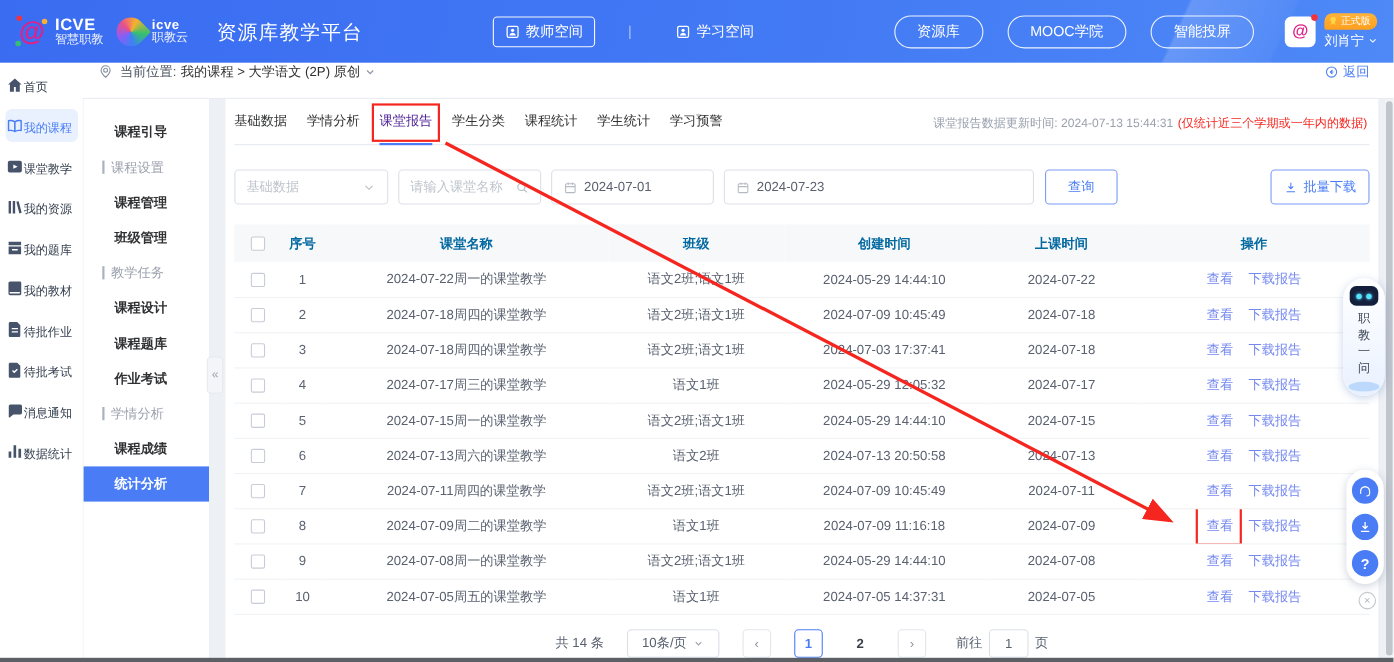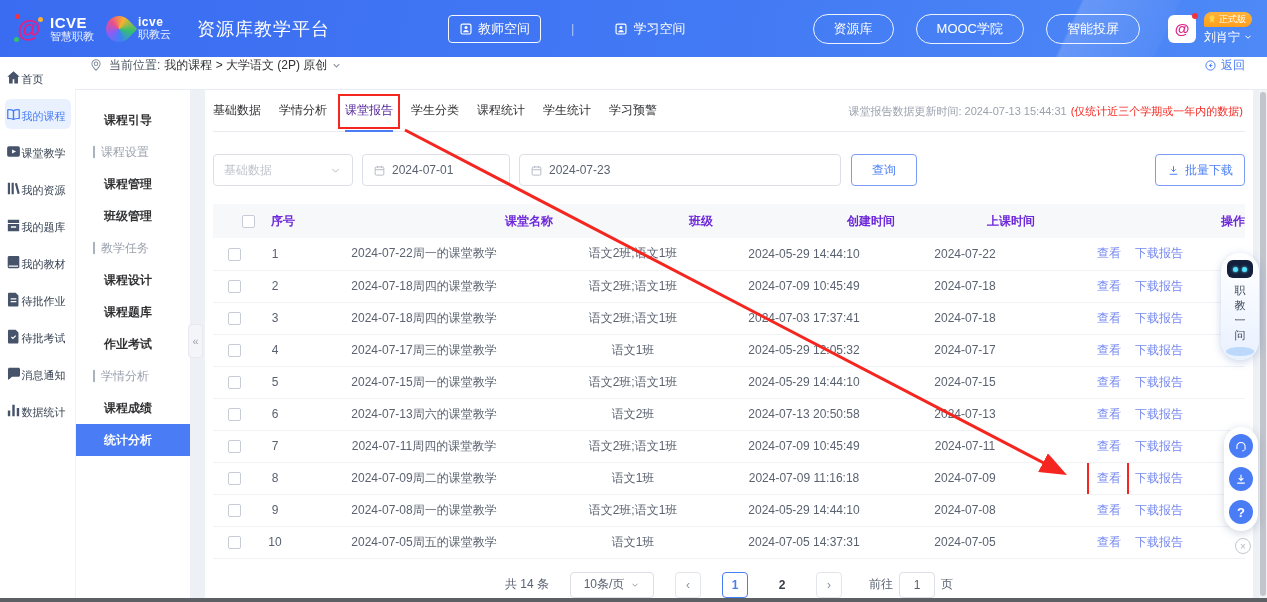--- a/index.html
+++ b/index.html
@@ -107,32 +107,32 @@
   .filter-row{ margin-top:22px; display:flex; align-items:center;}
   .fbox{ height:32px; border:1px solid #dcdfe6; border-radius:4px; background:#fff;
     display:flex; align-items:center; padding:0 10px; font-size:12px; color:#5a6270; cursor:pointer;}
   .fbox .ph{ color:#bfc4cc;}
   .fbox .grow{ flex:1;}
   .fbox .fic{ width:13px; height:13px; color:#b4bac4;}
   .fbox .fic svg{ width:100%; height:100%; fill:none; stroke:currentColor; stroke-width:1.8;}
   .sel-class{ width:140px; margin-right:9px;}
   .inp-name{ width:130px; margin-right:9px;}
   .date-a{ width:148px; margin-right:9px;}
-  .date-b{ width:322px; margin-right:10px;}
+  .date-b{ width:282px; margin-right:10px;}
   .date-a .fic,.date-b .fic{ margin-right:6px;}
   .btn-query{ width:66px; height:32px; border:1px solid #7b9bf7; border-radius:4px; background:#fff;
     color:#4a7df5; font-size:12px; cursor:pointer;}
   .btn-batch{ margin-left:auto; height:32px; border:1px solid #7b9bf7; border-radius:4px; background:#fff;
     color:#4a7df5; font-size:12px; cursor:pointer; display:flex; align-items:center; gap:5px; padding:0 11px;}
   .btn-batch .fic{ width:13px; height:13px;}
   .btn-batch .fic svg{ width:100%; height:100%; fill:none; stroke:currentColor; stroke-width:1.8;}
 
   
   table.report{ width:100%; border-collapse:collapse; margin-top:18px; table-layout:fixed; font-size:12px;}
-  table.report th{ background:#f7f8fa; height:34px; font-weight:bold; color:#6d28d9; text-align:right;}
+  table.report th{ background:#f7f8fa; height:34px; font-weight:bold; color:#0369a1; text-align:center;}
   table.report td{ height:32px; text-align:center; color:#5a6270; border-bottom:1px solid #f0f2f6; white-space:nowrap; overflow:hidden;}
   .cb{ display:inline-block; width:13px; height:13px; border:1px solid #c8ccd6; border-radius:2px; background:#fff; vertical-align:middle; cursor:pointer;}
   a.op{ color:#7488f0; text-decoration:none; cursor:pointer;}
   td .op + .op{ margin-left:14px;}
   .red-target{ position:relative;}
   .red-target::after{ content:""; position:absolute; left:-10px; right:-8px; top:-11px; bottom:-11px;
     border:2px solid #f5261f; pointer-events:none;}
 
   
   .pager{ margin-top:13px; display:flex; align-items:center; justify-content:center; gap:21px; color:#5a6270; font-size:12px;}
@@ -403,20 +403,29 @@
         <span class="r">(仅统计近三个学期或一年内的数据)</span>
       </div>
     </div>
 
     <div class="filter-row">
       <div class="fbox sel-class">
         <span class="ph grow">基础数据</span>
         <span class="fic">
             <svg viewBox="0 0 24 24">
               <path d="M6 9l6 6 6-6"></path>
+            </svg>
+          </span>
+      </div>
+      <div class="fbox inp-name">
+        <span class="ph grow">请输入课堂名称</span>
+        <span class="fic">
+            <svg viewBox="0 0 24 24">
+              <circle cx="11" cy="11" r="6"></circle>
+              <path d="M15.6 15.6 20 20"></path>
             </svg>
           </span>
       </div>
       <div class="fbox date-a">
         <span class="fic">
             <svg viewBox="0 0 24 24">
               <rect x="4" y="5.5" width="16" height="15" rx="2"></rect>
               <path d="M4 10.5h16M8.5 3.5v4M15.5 3.5v4"></path>
             </svg>
           </span>

